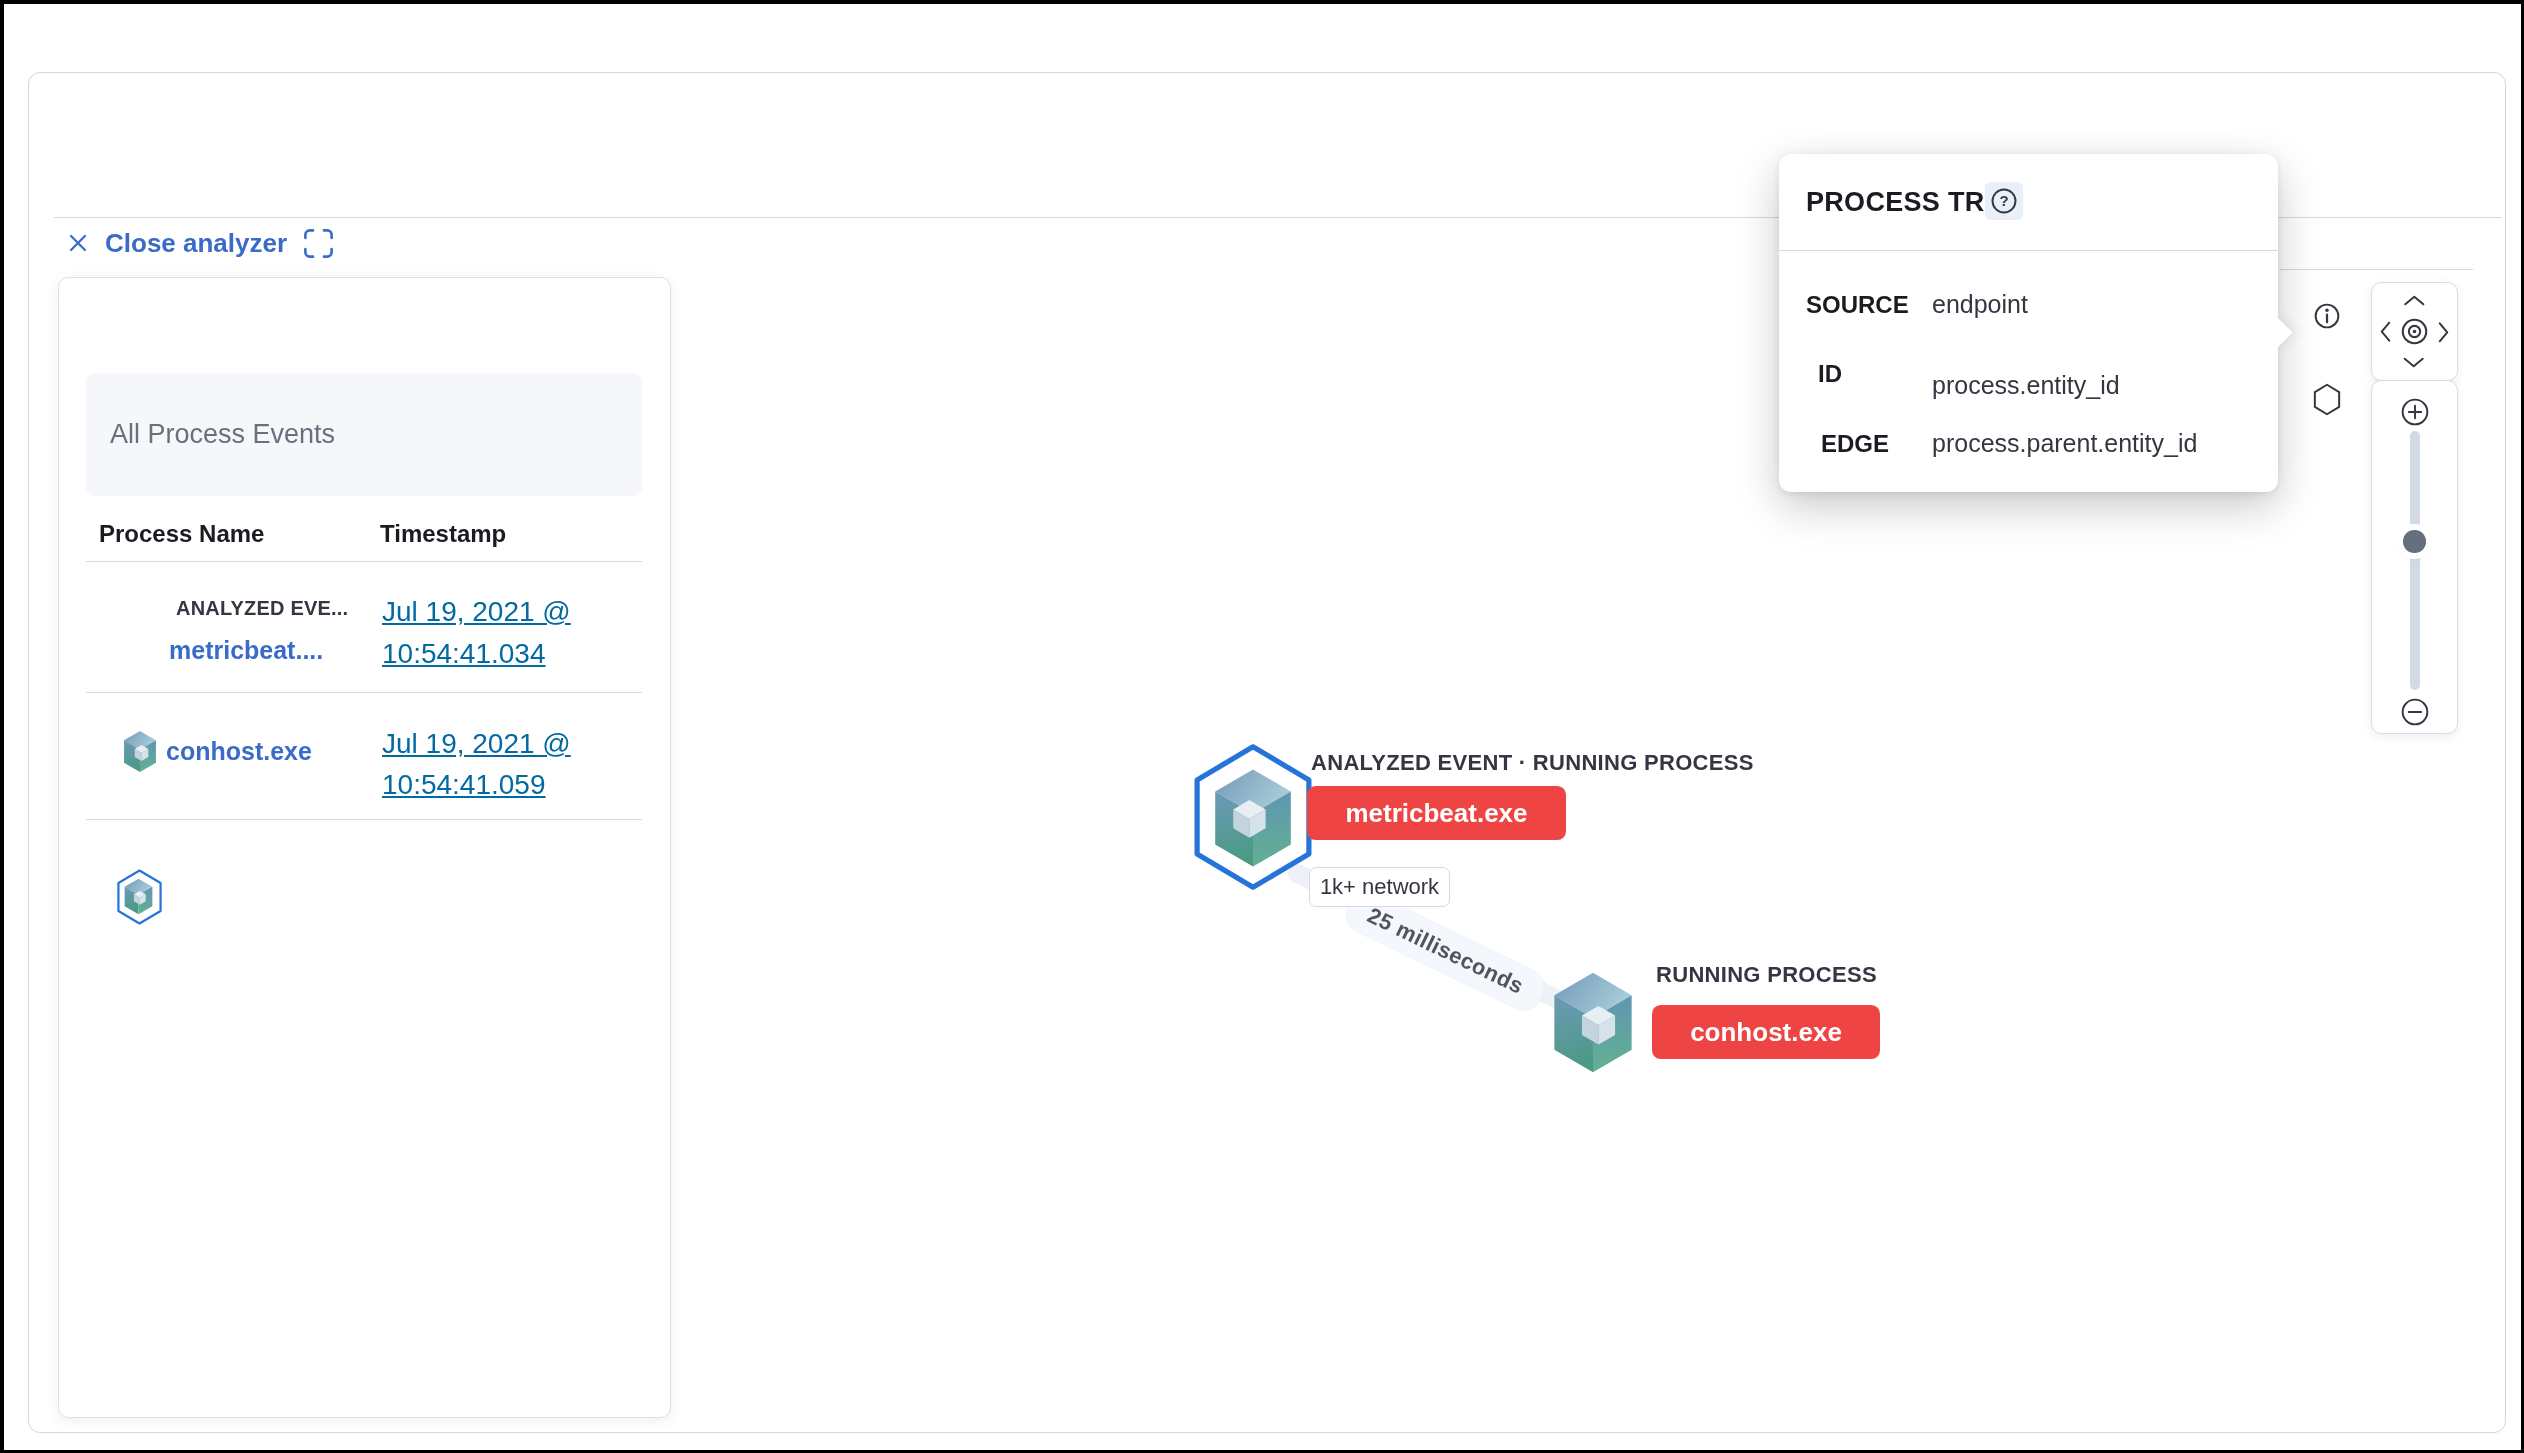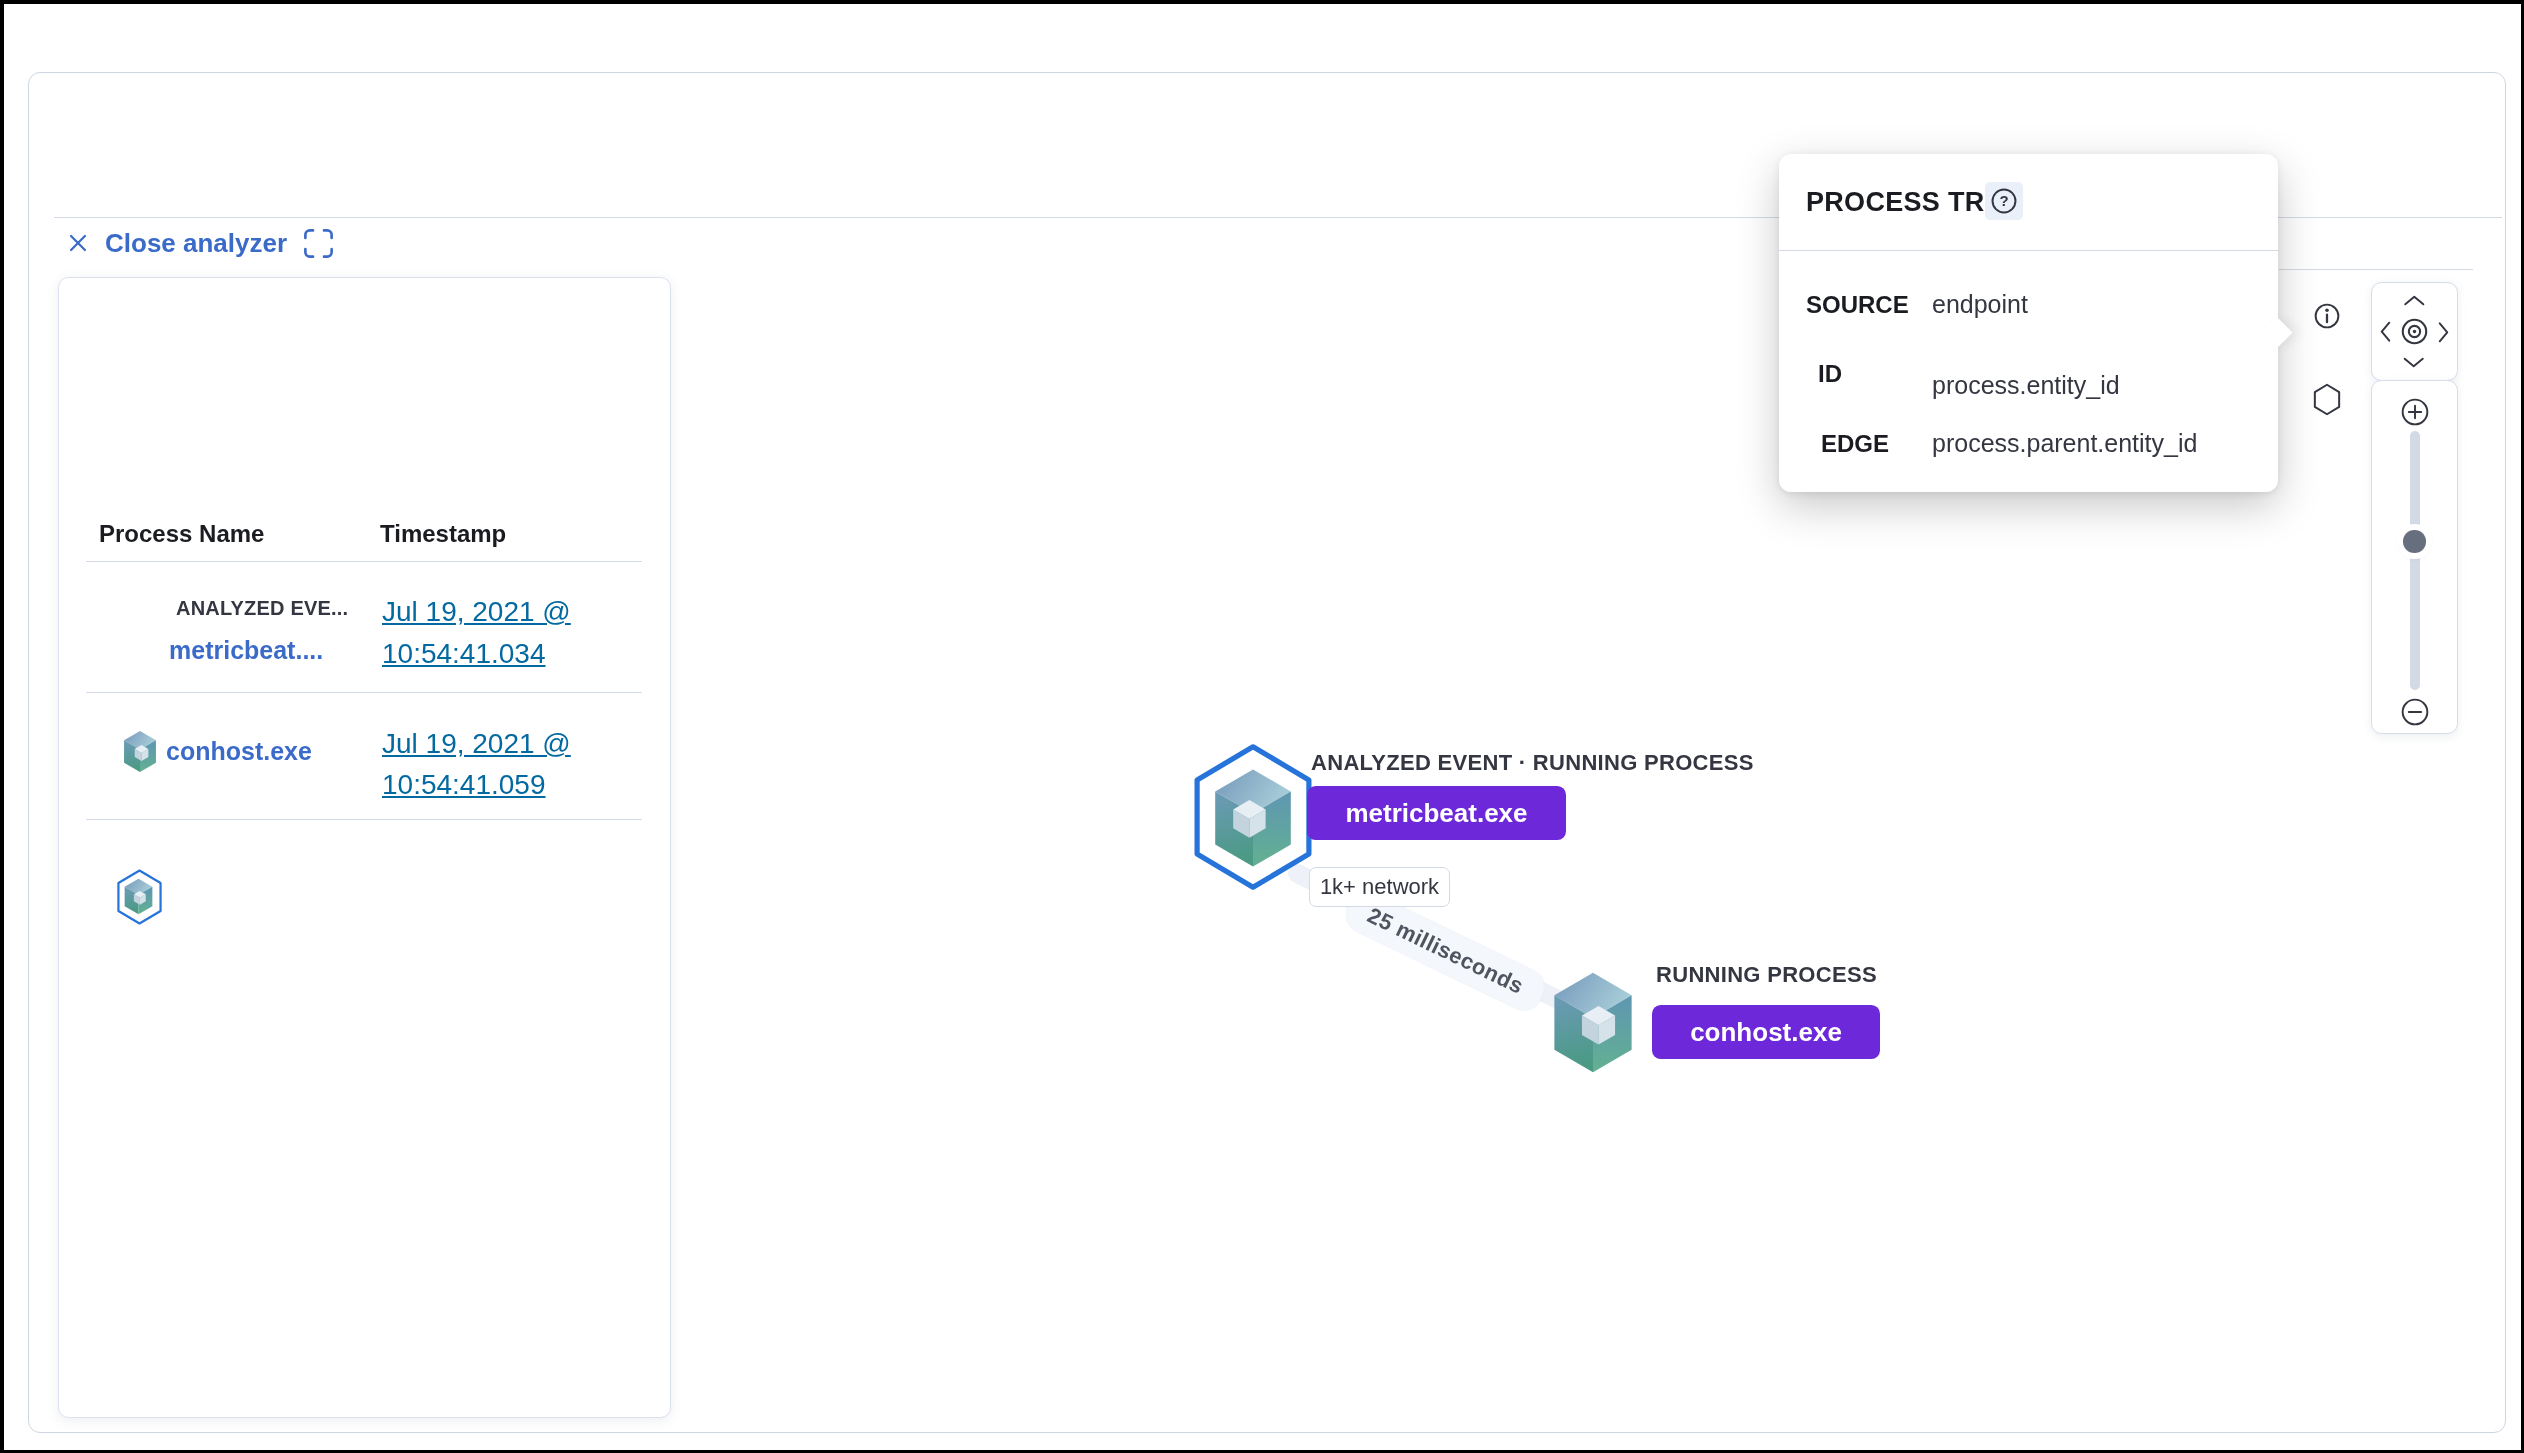--- a/index.html
+++ b/index.html
@@ -30,21 +30,21 @@
   .ts{font-size:28px;color:#0369a1;text-decoration:underline;}
 
   
   .edge-band{left:1285px;top:856px;width:306px;height:19px;background:#eef1f7;border-radius:10.4px;
     transform:rotate(25.8deg);transform-origin:left center;z-index:4;}
   .edge-chip{left:1346px;top:881px;height:40px;background:#f4f7fb;border-radius:17.4px;
     padding:0 21px;display:flex;align-items:center;transform:rotate(25.8deg);
     transform-origin:left center;z-index:5;box-shadow:0 0 0 1.7px rgba(235,240,248,.6);}
   .edge-chip span{font-size:22px;font-weight:700;color:#4e5560;letter-spacing:0.4px;}
   .node-label{font-size:22px;font-weight:700;color:#343741;letter-spacing:0.3px;white-space:nowrap;z-index:6;}
-  .node-btn{background:#6d28d9;border-radius:8.7px;display:flex;align-items:center;justify-content:center;
+  .node-btn{background:#ef4444;border-radius:8.7px;display:flex;align-items:center;justify-content:center;
     color:#fff;font-size:26px;font-weight:700;cursor:pointer;z-index:6;}
   .node-pill{background:#fff;border:1.7px solid #d3dae6;border-radius:7px;display:flex;align-items:center;
     justify-content:center;font-size:22px;color:#343741;cursor:pointer;z-index:6;}
   .cube{z-index:6;}
 
   
   .popover{left:1775px;top:150px;width:499px;height:338px;background:#fff;border-radius:12px;
     box-shadow:0 14px 43px rgba(0,0,0,0.22),0 1.7px 7px rgba(0,0,0,0.08);z-index:30;}
   .popover-notch{right:-9.6px;top:167px;width:22.6px;height:22.6px;background:#fff;transform:rotate(45deg);
     box-shadow:5.2px -5.2px 10.4px rgba(0,0,0,0.06);}
@@ -107,20 +107,23 @@
       <g stroke="#3a6bc9" stroke-width="2.4" fill="none" stroke-linecap="round">
         <path d="M4 11 V8 a4 4 0 0 1 4 -4 H11"></path>
         <path d="M21 4 h3 a4 4 0 0 1 4 4 v3"></path>
         <path d="M28 21 v3 a4 4 0 0 1 -4 4 h-3"></path>
         <path d="M11 28 H8 a4 4 0 0 1 -4 -4 v-3"></path>
       </g>
     </svg>
   </div>
 
   <div class="abs left-panel">
+    <div class="abs panel-hdr">
+      <span>All Process Events</span>
+    </div>
     <span class="abs col-hdr" style="left:40px;top:242px;">Process Name</span>
     <span class="abs col-hdr" style="left:321px;top:242px;">Timestamp</span>
     <div class="abs tbl-border" style="top:283px;"></div>
 
     <div>
       <svg class="abs" style="left:56px;top:591px;" width="49" height="56" viewBox="0 0 100 114">
         <path d="M50 3 L93 28.5 L93 85.5 L50 111 L7 85.5 L7 28.5 Z" fill="none" stroke="#2673d9" stroke-width="4.5" stroke-linejoin="round"></path>
       </svg>
       <svg class="abs" style="left:63px;top:600px;" width="33" height="37" viewBox="0 0 100 112">
         <path d="M50 2 L92 26.5 L50 51 L8 26.5 Z" fill="url(#cubeTop)"></path>

